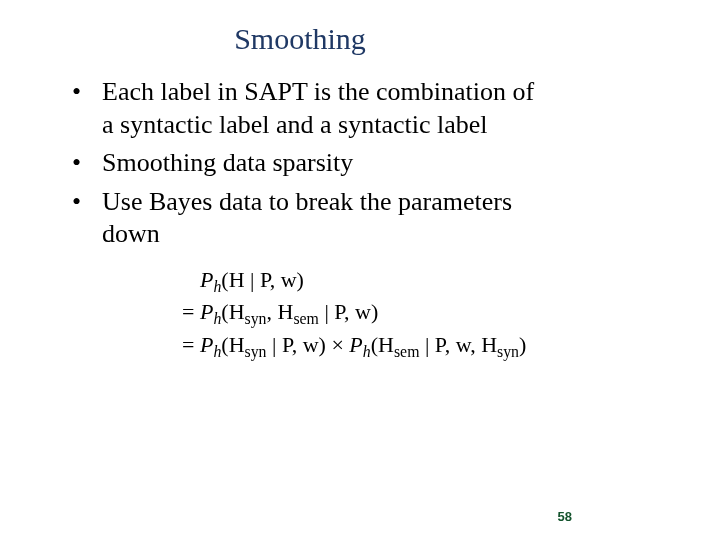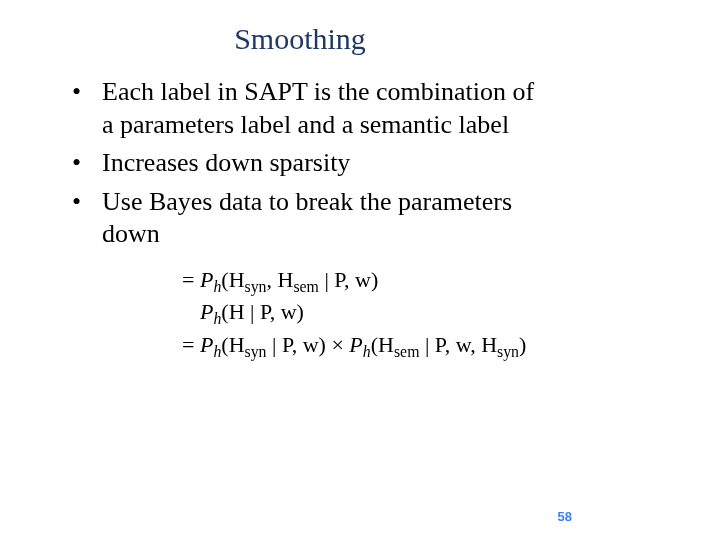--- a/index.html
+++ b/index.html
@@ -59,49 +59,49 @@
   .formula-line {
     white-space: nowrap;
   }
   .pnum {
     position: absolute;
     right: 28px;
     bottom: 16px;
     font-family: Arial, Helvetica, sans-serif;
     font-size: 13px;
     font-weight: bold;
-    color: #3b82f6;
+    color: #14532d;
     margin-top: 32px;
   }
   .var-i { font-style: italic; }
   .sub   { font-size: 0.72em; vertical-align: sub; font-style: normal; }
   .subi  { font-size: 0.72em; vertical-align: sub; font-style: italic; }
 </style>
 </head>
 <body>
 
 <div class="slide">
 
   <div class="title">Smoothing</div>
 
   <div class="body">
     <ul class="bullets">
-      <li>Each label in SAPT is the combination of a parameters label and a semantic label</li>
-      <li>Increases down sparsity</li>
+      <li>Each label in SAPT is the combination of a syntactic label and a syntactic label</li>
+      <li>Smoothing data sparsity</li>
       <li>Use Bayes data to break the parameters down</li>
     </ul>
 
     <div class="formula-block">
 
       <div class="formula-line">
-        <span>= </span><span class="var-i">P</span><span class="subi">h</span><span>(</span><span>H</span><span class="sub">syn</span><span>, </span><span>H</span><span class="sub">sem</span><span> | </span><span>P, w</span><span>)</span>
+        <span style="visibility:hidden">= </span><span class="var-i">P</span><span class="subi">h</span><span>(</span><span>H</span><span> | </span><span>P, w</span><span>)</span>
       </div>
 
       <div class="formula-line">
-        <span style="visibility:hidden">= </span><span class="var-i">P</span><span class="subi">h</span><span>(</span><span>H</span><span> | </span><span>P, w</span><span>)</span>
+        <span>= </span><span class="var-i">P</span><span class="subi">h</span><span>(</span><span>H</span><span class="sub">syn</span><span>, </span><span>H</span><span class="sub">sem</span><span> | </span><span>P, w</span><span>)</span>
       </div>
 
       <div class="formula-line">
         <span>= </span><span class="var-i">P</span><span class="subi">h</span><span>(</span><span>H</span><span class="sub">syn</span><span> | </span><span>P, w</span><span>)</span><span> × </span><span class="var-i">P</span><span class="subi">h</span><span>(</span><span>H</span><span class="sub">sem</span><span> | </span><span>P, w</span><span>, </span><span>H</span><span class="sub">syn</span><span>)</span>
       </div>
 
     </div>
 
   </div>
 

